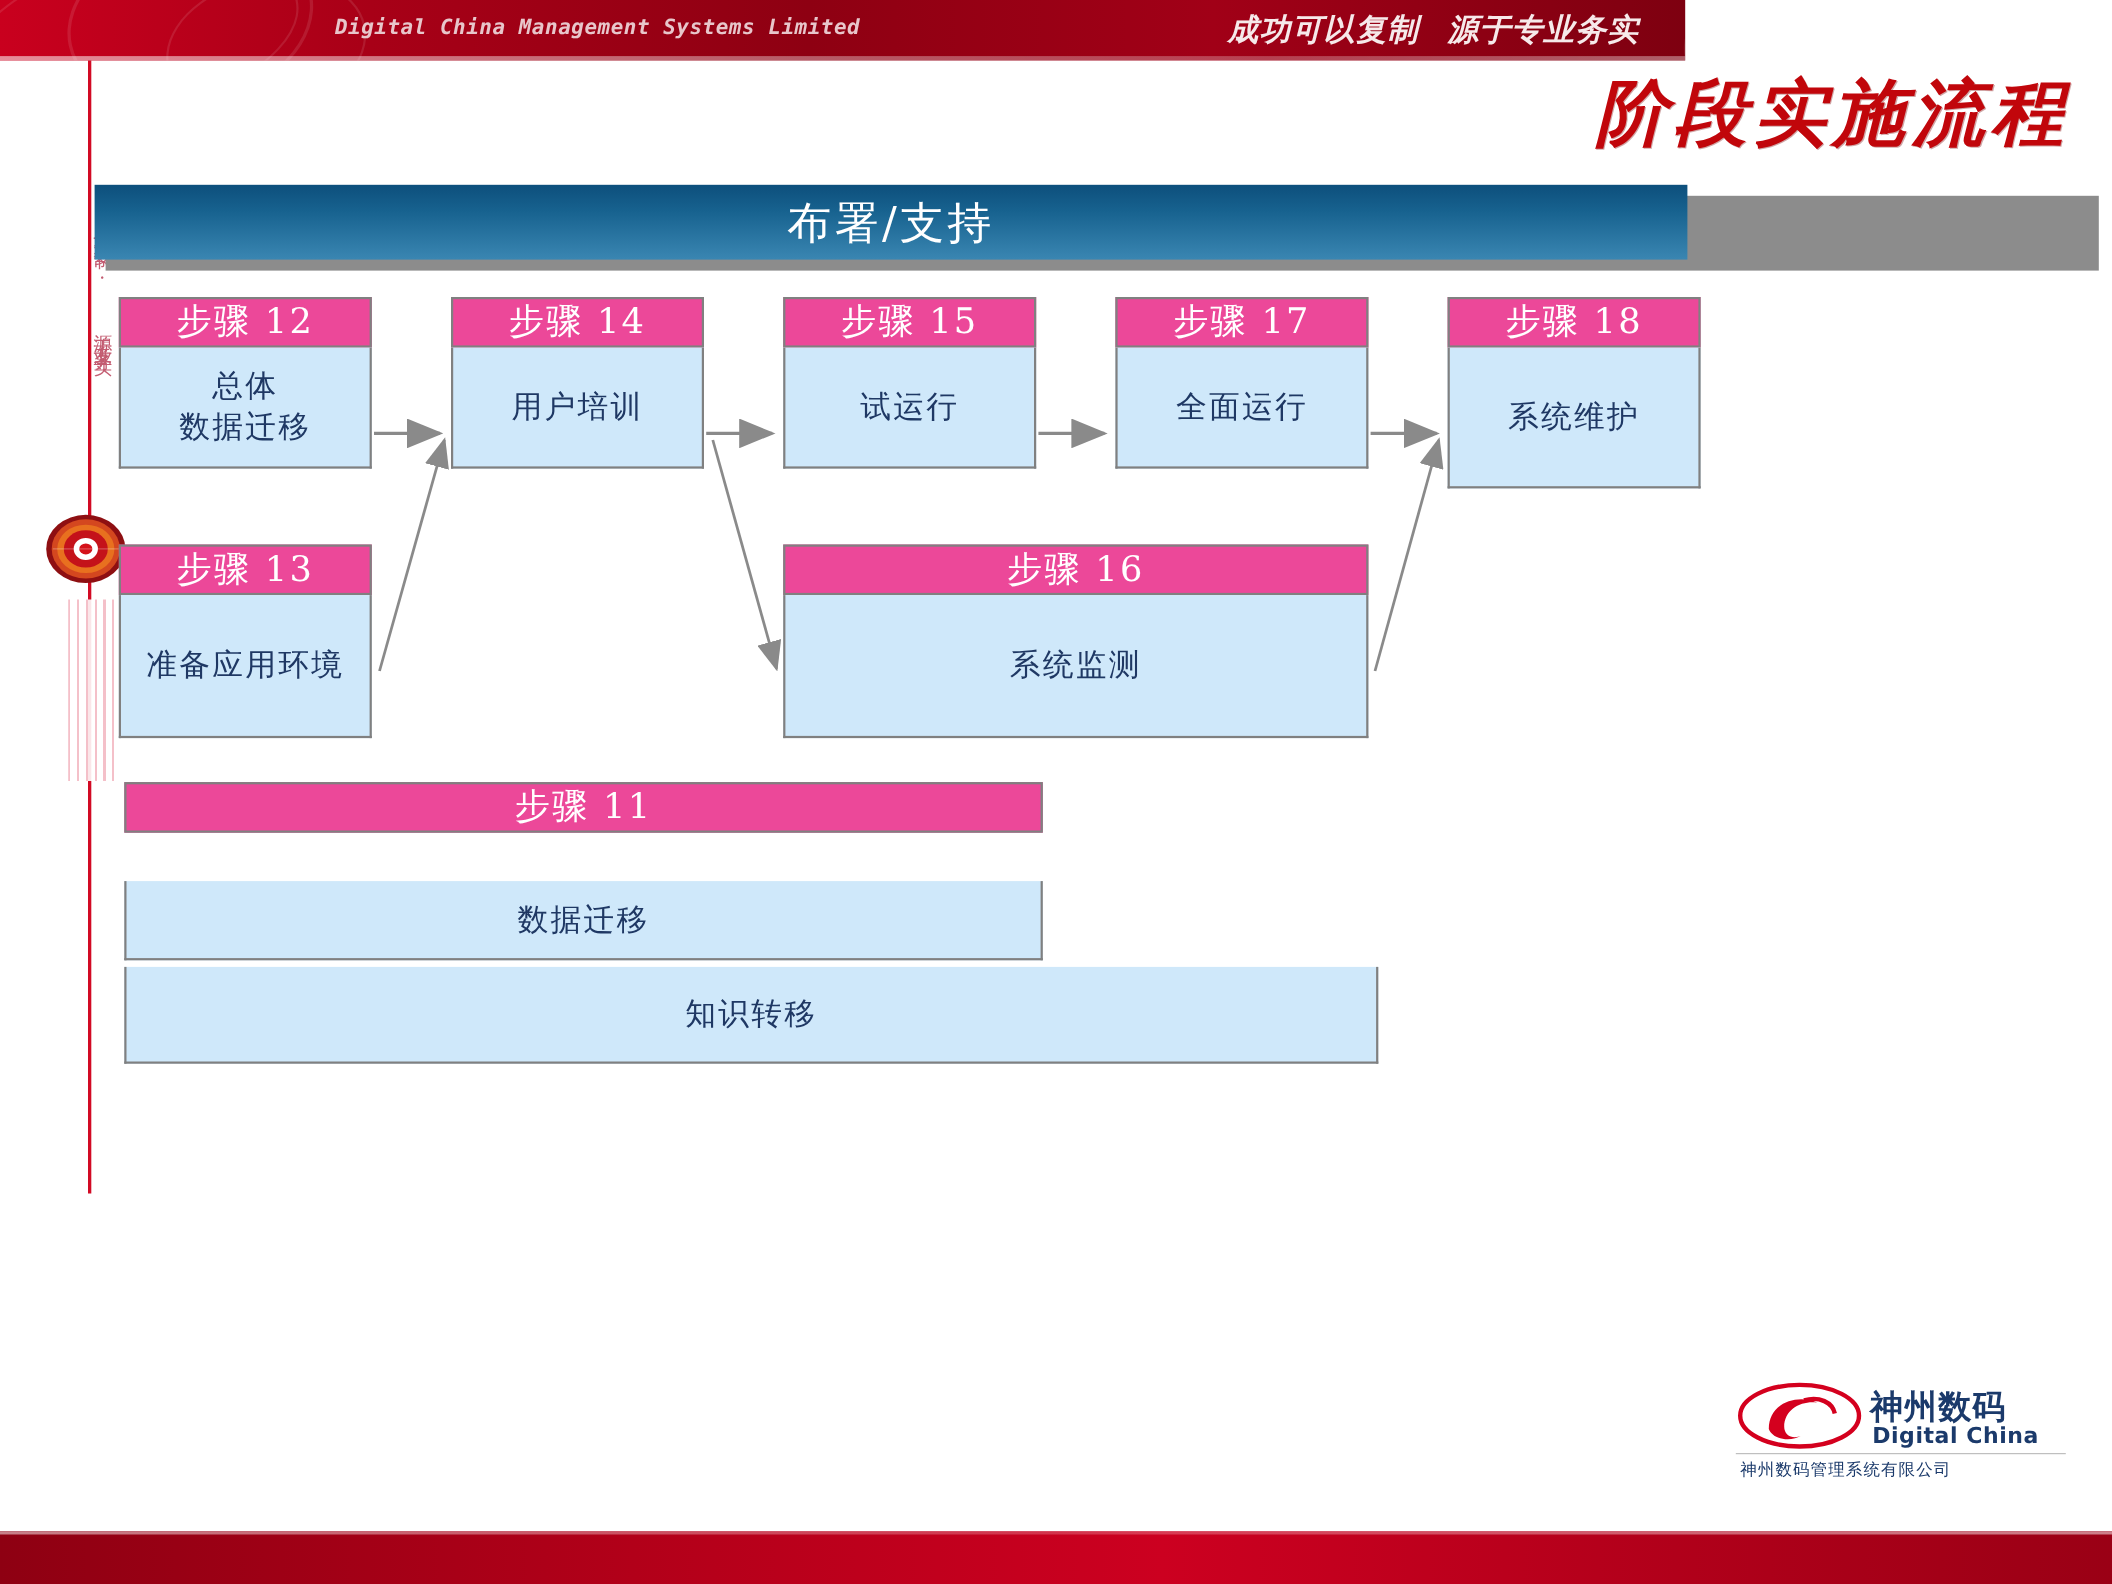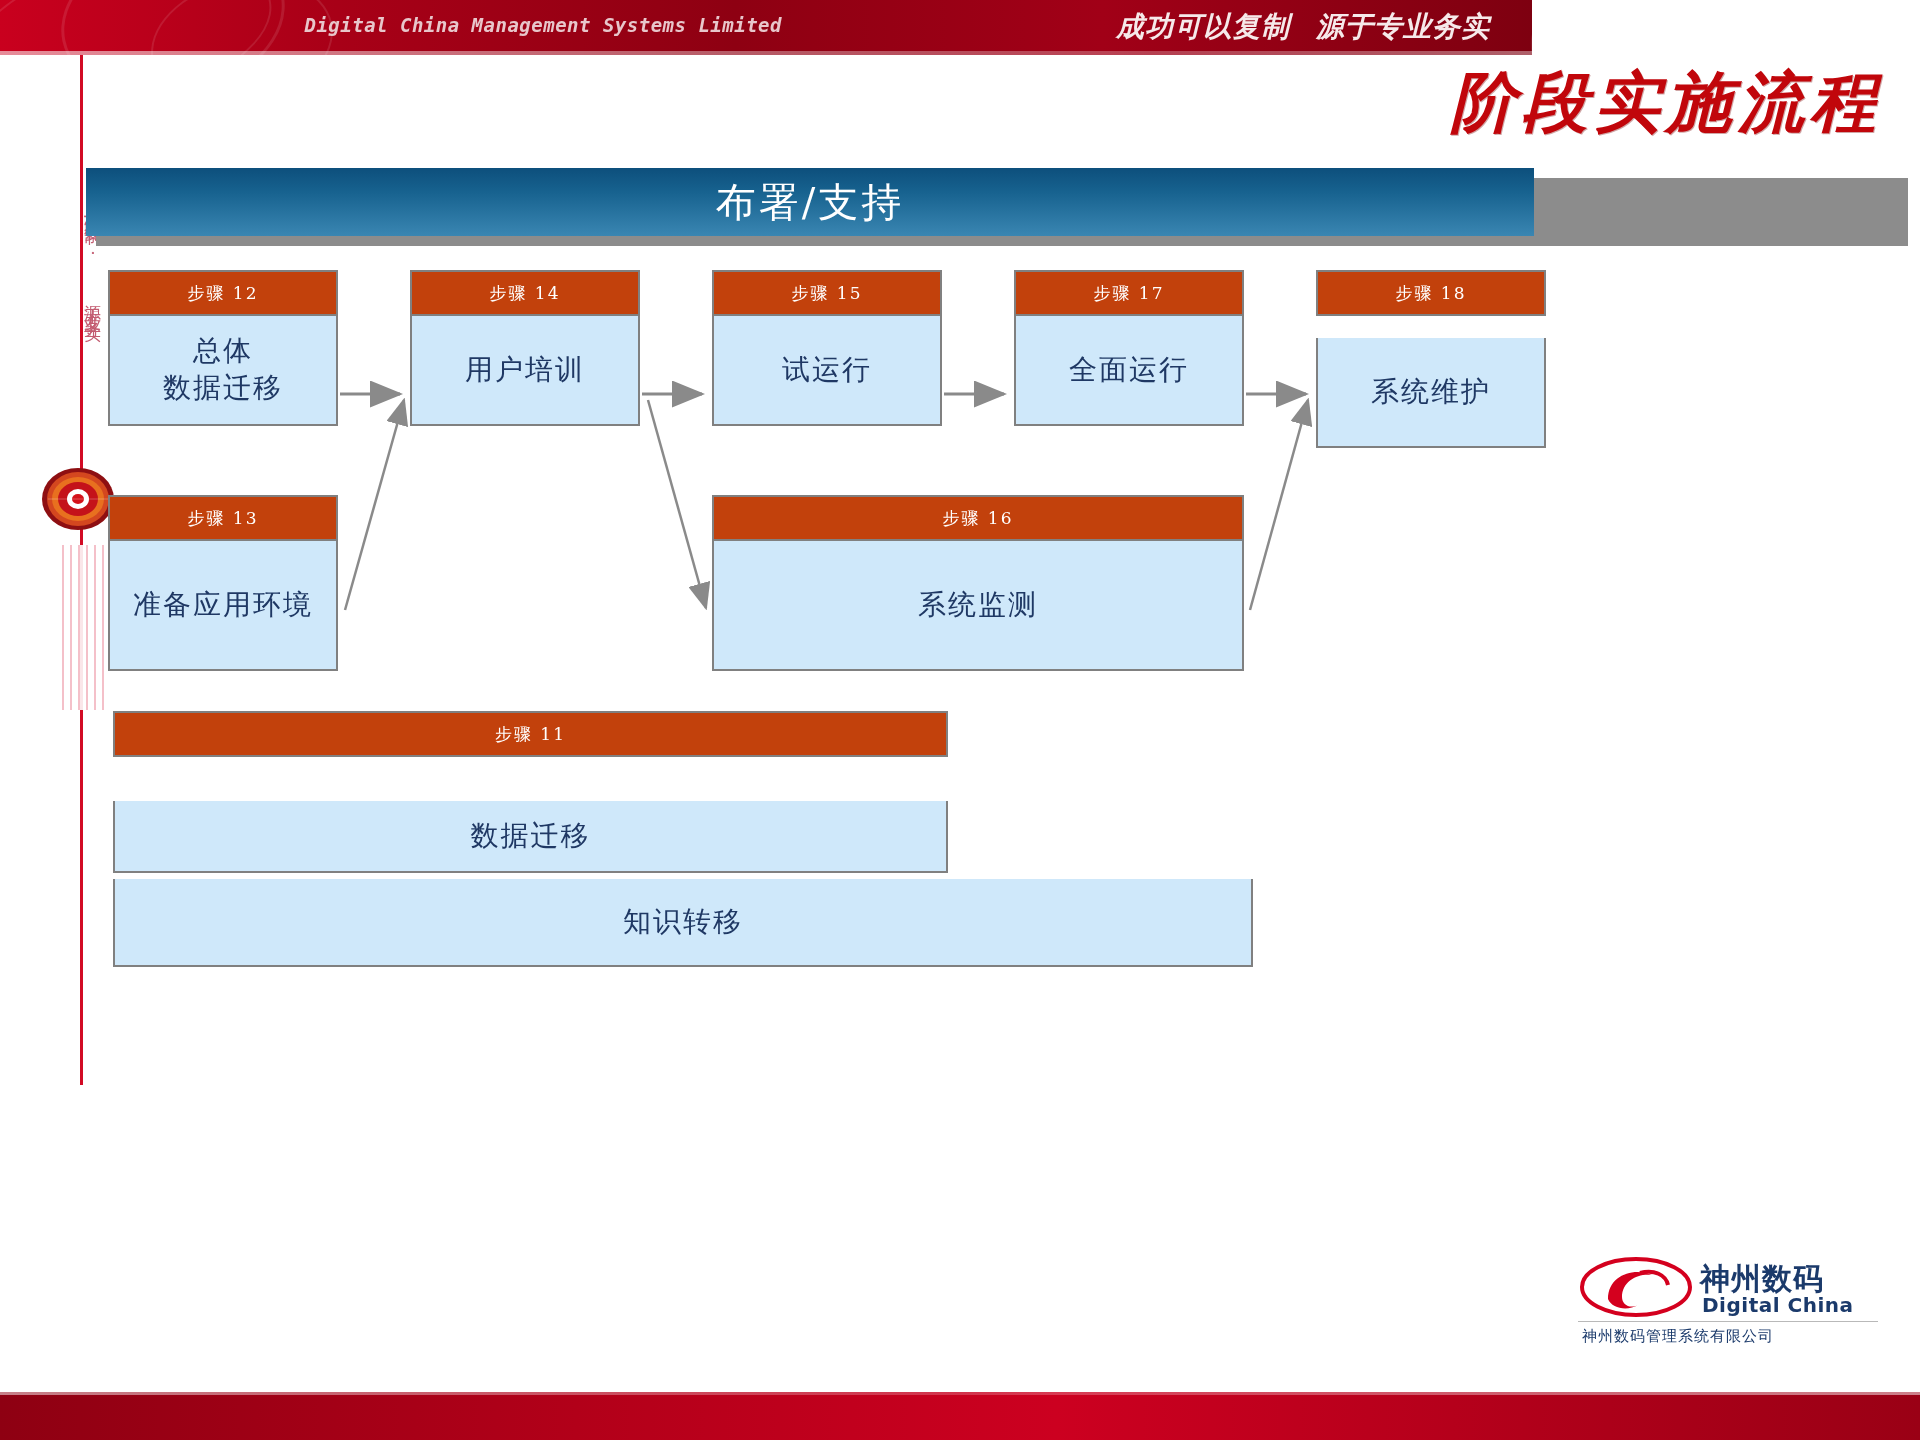--- a/index.html
+++ b/index.html
@@ -87,24 +87,24 @@
     display:flex;align-items:center;justify-content:center;
   }
   .banner span{
     font-family:"DejaVu Serif","Liberation Serif",serif;
     font-size:40px;color:#ffffff;letter-spacing:3px;
   }
 
   
   .box{position:absolute;}
   .box .hd{
-    background:#c2410c;
+    background:#ec4899;
     border:2px solid #808080;
     color:#ffffff;
-    font-size:17px;letter-spacing:2px;
+    font-size:32px;letter-spacing:2px;
     height:46px;display:flex;align-items:center;justify-content:center;
     box-sizing:border-box;
     font-family:"DejaVu Serif","Liberation Serif",serif;
   }
   .box .bd{
     background:#cfe8fa;
     border:2px solid #808080;
     border-top:none;
     color:#1f3864;
     font-size:28px;letter-spacing:2px;
@@ -218,21 +218,21 @@
 <div class="box" style="left:712px;top:270px;width:230px;">
   <div class="hd">步骤 15</div>
   <div class="bd" style="height:110px;white-space:pre-line;">试运行</div>
 </div>
 <div class="box" style="left:1014px;top:270px;width:230px;">
   <div class="hd">步骤 17</div>
   <div class="bd" style="height:110px;white-space:pre-line;">全面运行</div>
 </div>
 <div class="box" style="left:1316px;top:270px;width:230px;">
   <div class="hd">步骤 18</div>
-  <div class="bd" style="height:110px;white-space:pre-line;margin-top:22px;">系统维护</div>
+  <div class="bd" style="height:128px;white-space:pre-line;">系统维护</div>
 </div>
 
 <div class="box" style="left:108px;top:495px;width:230px;">
   <div class="hd">步骤 13</div>
   <div class="bd" style="height:130px;white-space:pre-line;">准备应用环境</div>
 </div>
 <div class="box" style="left:712px;top:495px;width:532px;">
   <div class="hd">步骤 16</div>
   <div class="bd" style="height:130px;white-space:pre-line;">系统监测</div>
 </div>

